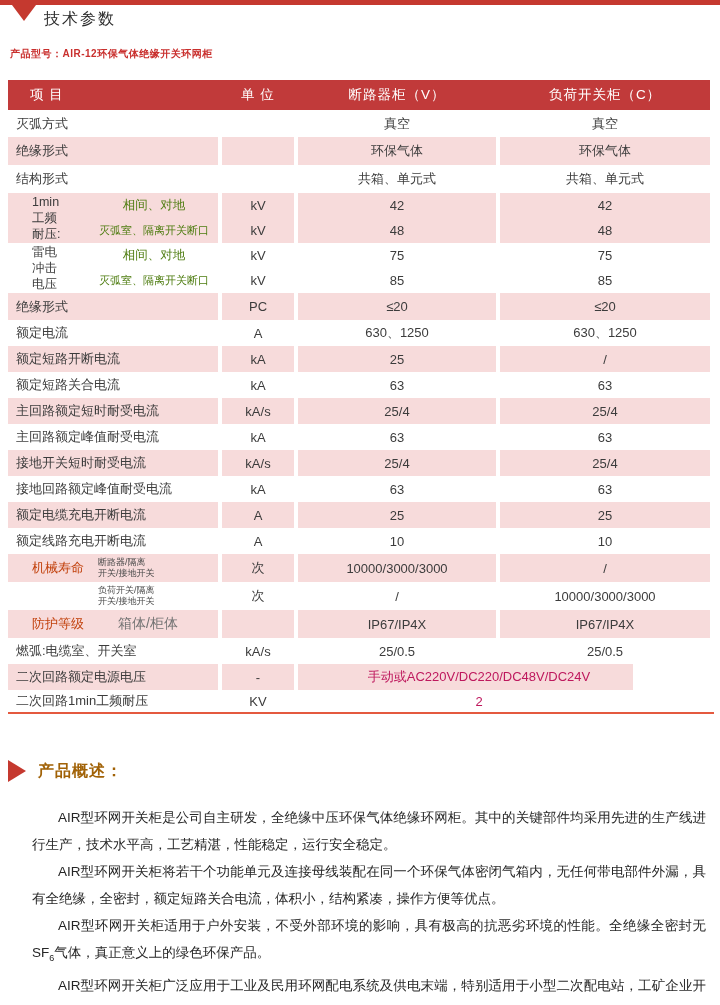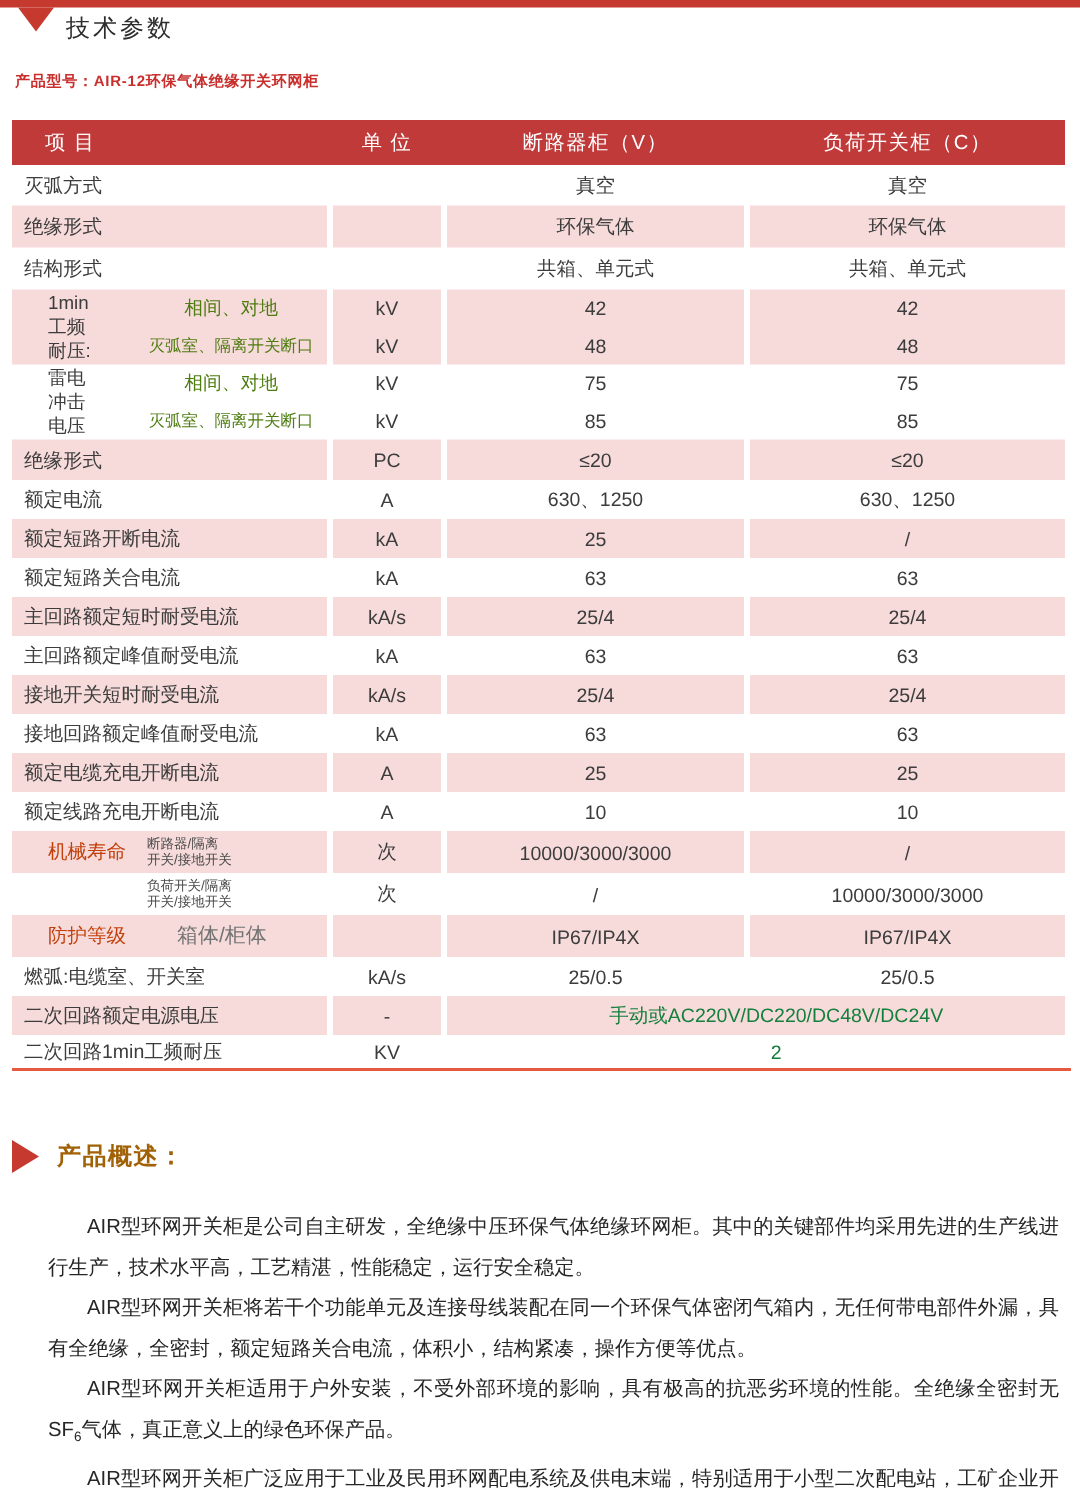--- a/index.html
+++ b/index.html
@@ -17,21 +17,21 @@
 
   
   .spec-table { position:absolute; left:8px; top:80px; width:702px; }
   .tr { display:flex; height:26px; }
   .h22 { height:22px; } .h27 { height:27px; } .h28 { height:28px; } .h30 { height:30px; } .h50 { height:50px; }
   .cell { display:flex; align-items:center; justify-content:center; font-size:13px; color:#3c3c3c; }
   .c1 { width:210px; justify-content:flex-start; padding-left:8px; }
   .c2 { width:72px; }
   .c3 { width:198px; }
   .c4 { width:210px; }
-  .c34 { width:412px; display:flex; align-items:center; justify-content:center; font-size:13px; color:#15803d;padding-left:27px; }
+  .c34 { width:335px; display:flex; align-items:center; justify-content:center; font-size:13px; color:#be185d;padding-left:27px; }
   .g { width:4px; }
   .tr.pink > .cell, .tr.pink > .c34 { background:#f7dbdb; }
   .tr.head { background:#c13a3a; }
   .tr.head .cell { color:#ffffff; font-size:13.5px; letter-spacing:1px; }
   .tr.head .c1 { padding-left:22px; }
 
   
   .gc { padding-left:16px; }
   .gmain { width:66px; padding-left:8px; font-size:12.5px; line-height:16px; color:#3c3c3c;
     display:flex; align-items:center; }

